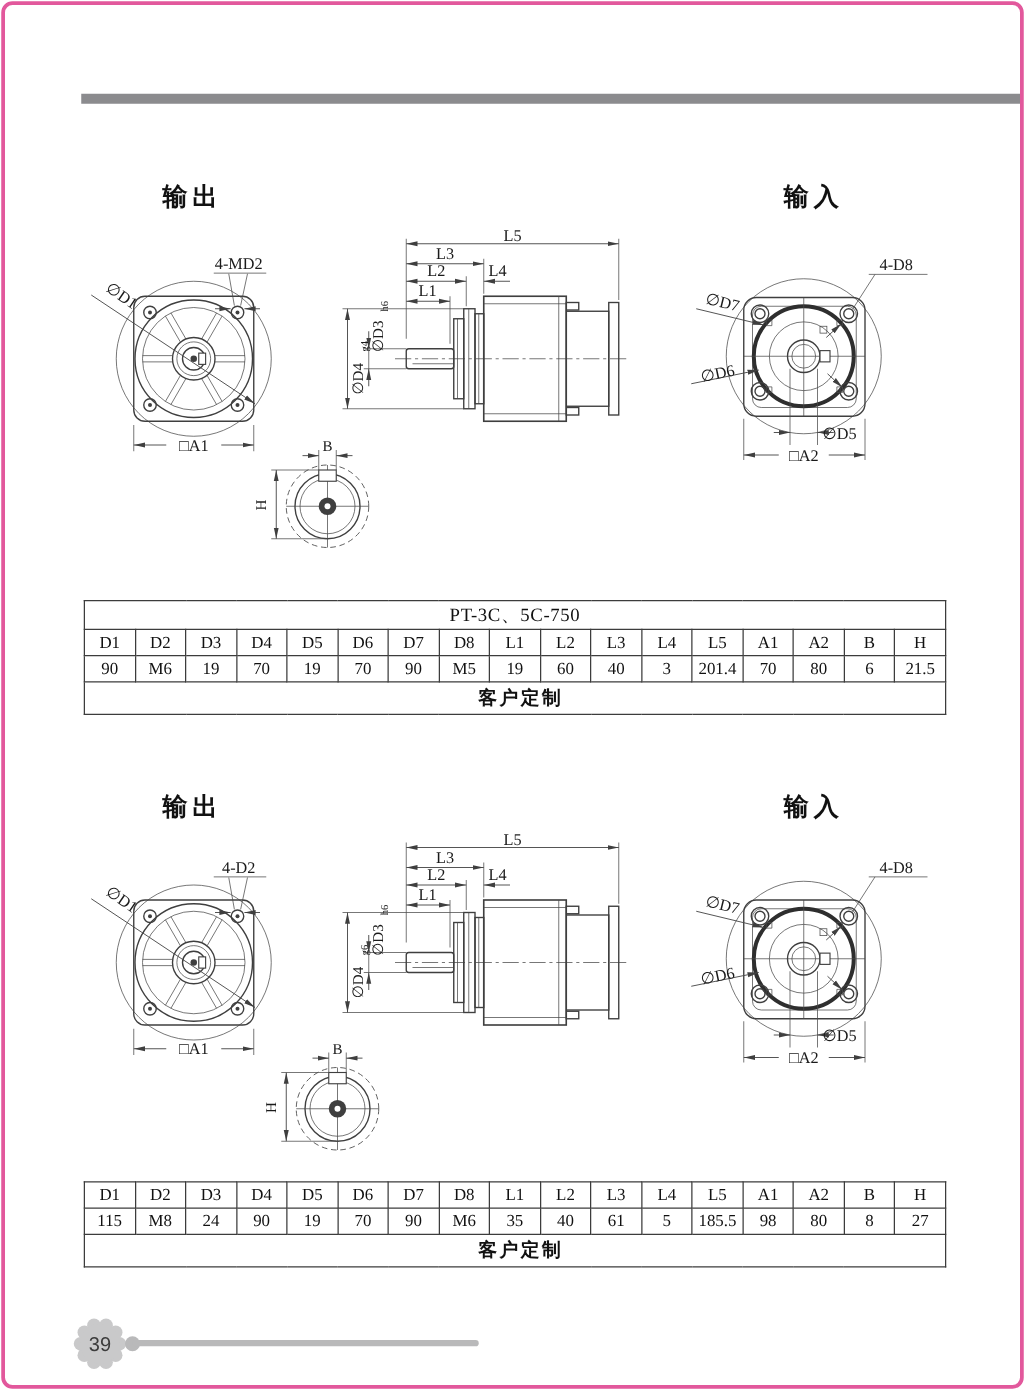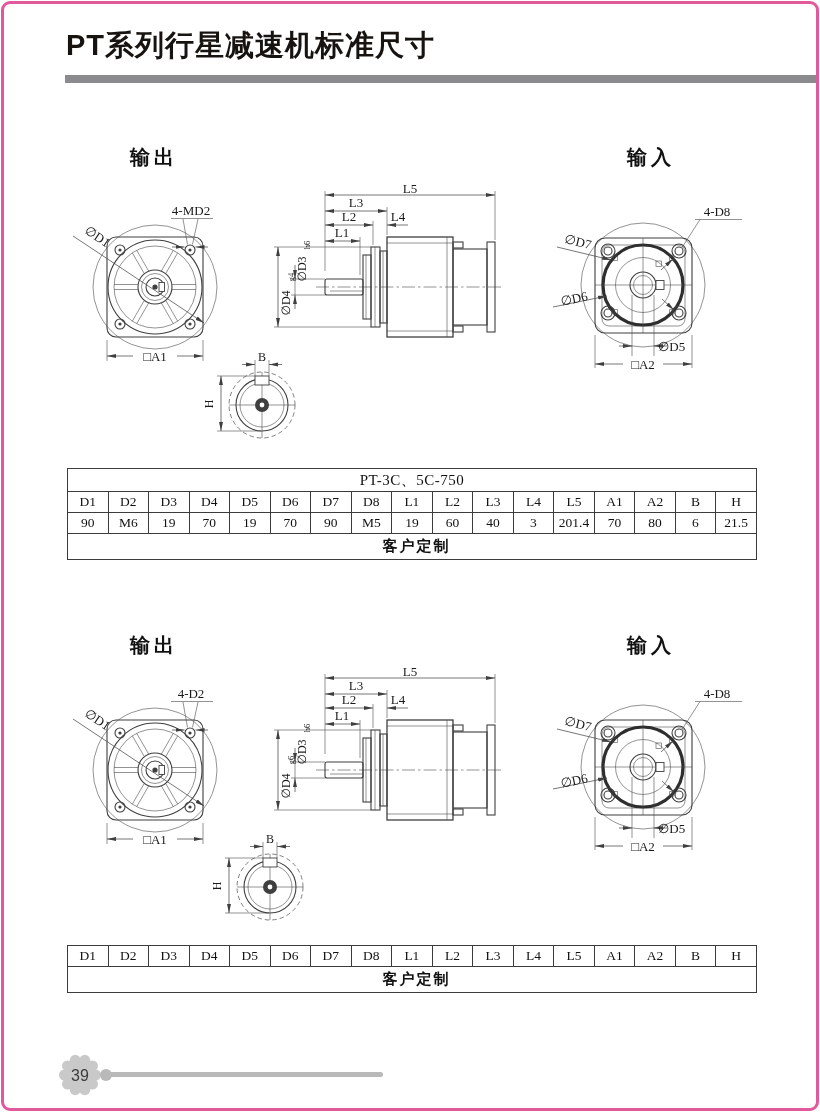--- a/index.html
+++ b/index.html
@@ -43,21 +43,20 @@
   .footer-line { position:absolute; left:106px; top:1072px; width:277px; height:5px;
                  background:#b9b9ba; border-radius:3px; }
   .footer-dot { position:absolute; left:100px; top:1069px; width:12px; height:12px;
                 background:#b9b9ba; border-radius:50%; }
 </style>
 </head>
 <body>
 
 <div class="page">
   <div class="page-border"></div>
-  <div class="page-title">PT系列行星减速机标准尺寸</div>
   <div class="title-bar"></div>
 
   <svg width="0" height="0" style="position:absolute" aria-hidden="true">
     <defs>
       <marker id="arr" viewBox="0 0 10 6" refX="10" refY="3" markerWidth="9" markerHeight="6" markerUnits="userSpaceOnUse" orient="auto-start-reverse">
         <path d="M0,0.8 L10,3 L0,5.2 Z" fill="#3f3f3f"></path>
       </marker>
 
       <g id="g-output-front">
         <circle class="tn" cx="110" cy="87" r="62"></circle>
@@ -201,21 +200,21 @@
       <text class="t13" x="113" y="151" text-anchor="start">∅D5</text>
       <text class="t13" x="98" y="168.5" text-anchor="middle">□A2</text>
     </svg>
 
     <svg class="draw" style="left:204px;top:221px" width="115" height="100" viewBox="0 0 115 100">
       <use href="#g-shaft-section"></use>
       <text class="t12" x="58" y="10" text-anchor="middle">B</text>
       <text class="t12" x="9" y="53" text-anchor="middle" transform="rotate(-90 9 53)">H</text>
     </svg>
 
-    <table class="dim-table" style="left:67px;top:338px">
+    <table class="dim-table" style="left:67px;top:350px">
       <tbody>
           <tr>
         <td class="tt" colspan="17">PT-3C、5C-750</td>
       </tr>
       <tr>
             <td>D1</td>
             <td>D2</td>
             <td>D3</td>
             <td>D4</td>
             <td>D5</td>
@@ -310,20 +309,39 @@
             <td>D8</td>
             <td>L1</td>
             <td>L2</td>
             <td>L3</td>
             <td>L4</td>
             <td>L5</td>
             <td>A1</td>
             <td>A2</td>
             <td>B</td>
             <td>H</td>
+          </tr>
+      <tr>
+            <td>115</td>
+            <td>M8</td>
+            <td>24</td>
+            <td>90</td>
+            <td>19</td>
+            <td>70</td>
+            <td>90</td>
+            <td>M6</td>
+            <td>35</td>
+            <td>40</td>
+            <td>61</td>
+            <td>5</td>
+            <td>185.5</td>
+            <td>98</td>
+            <td>80</td>
+            <td>8</td>
+            <td>27</td>
           </tr>
       <tr>
         <td class="tf" colspan="17">客户定制</td>
       </tr>
     </tbody>
       </table>
   </div>
 
   <svg class="gear" width="56" height="56" viewBox="0 0 56 56">
     <g fill="#c9c9ca">

